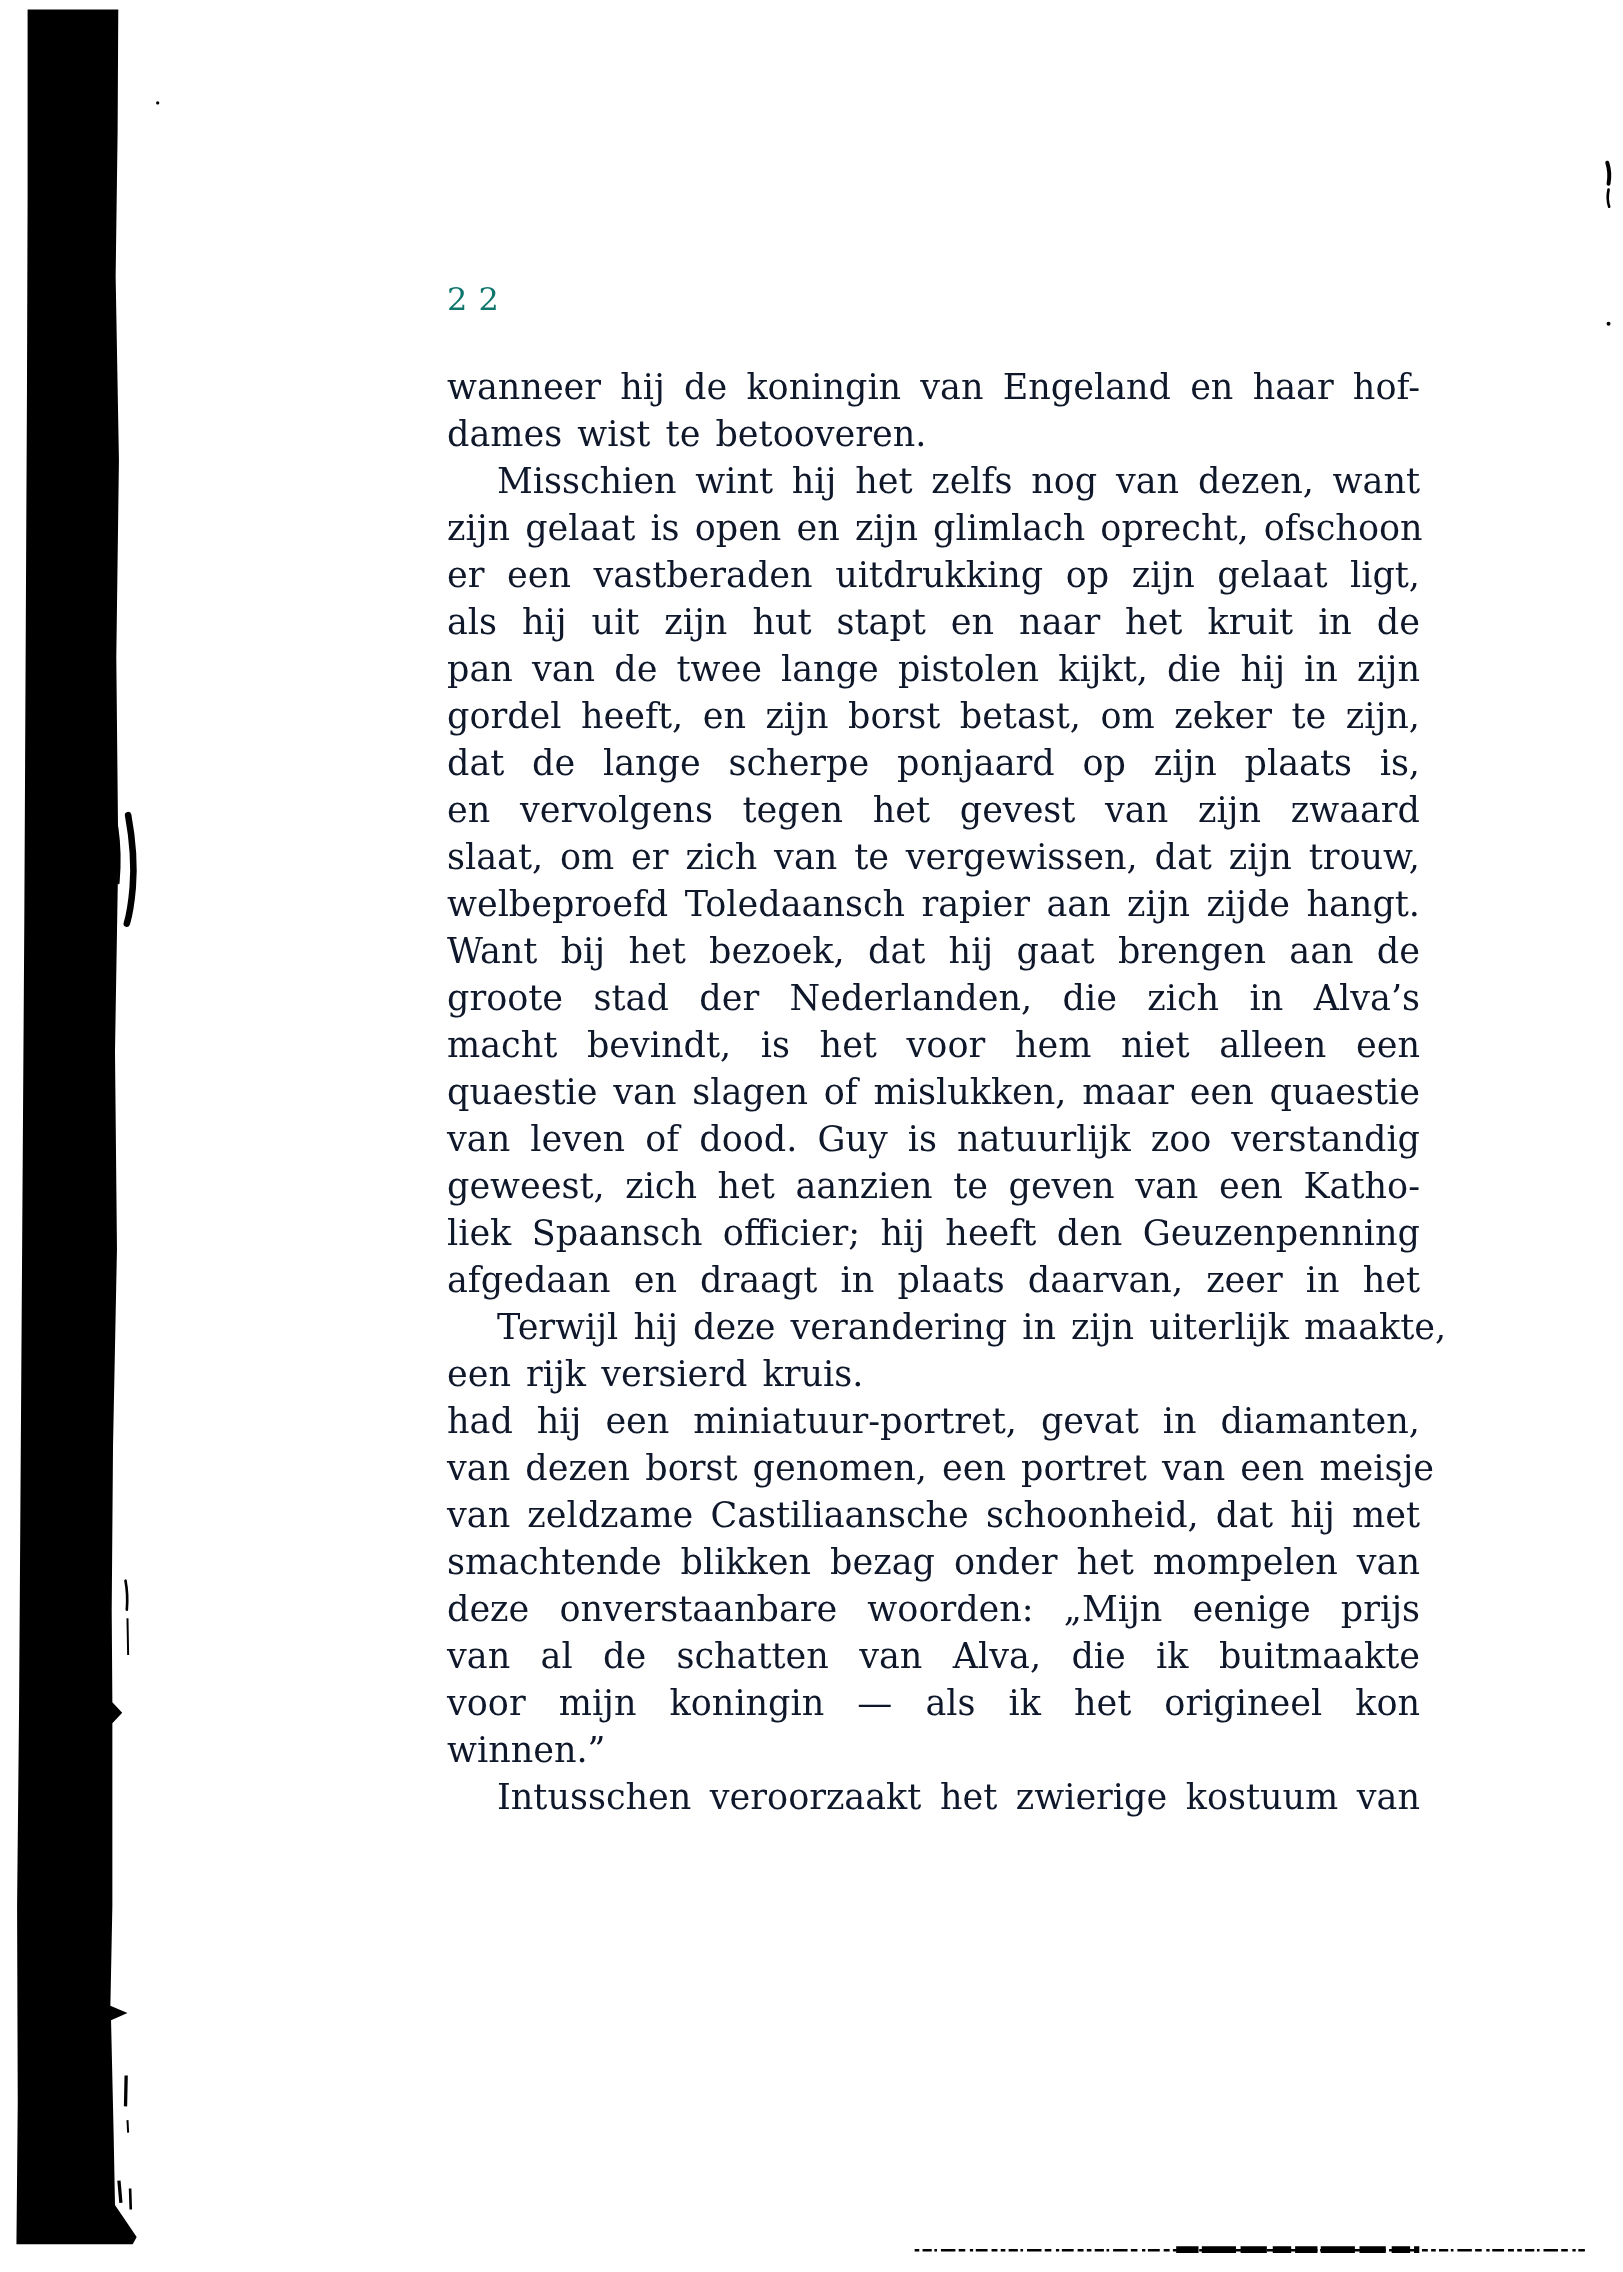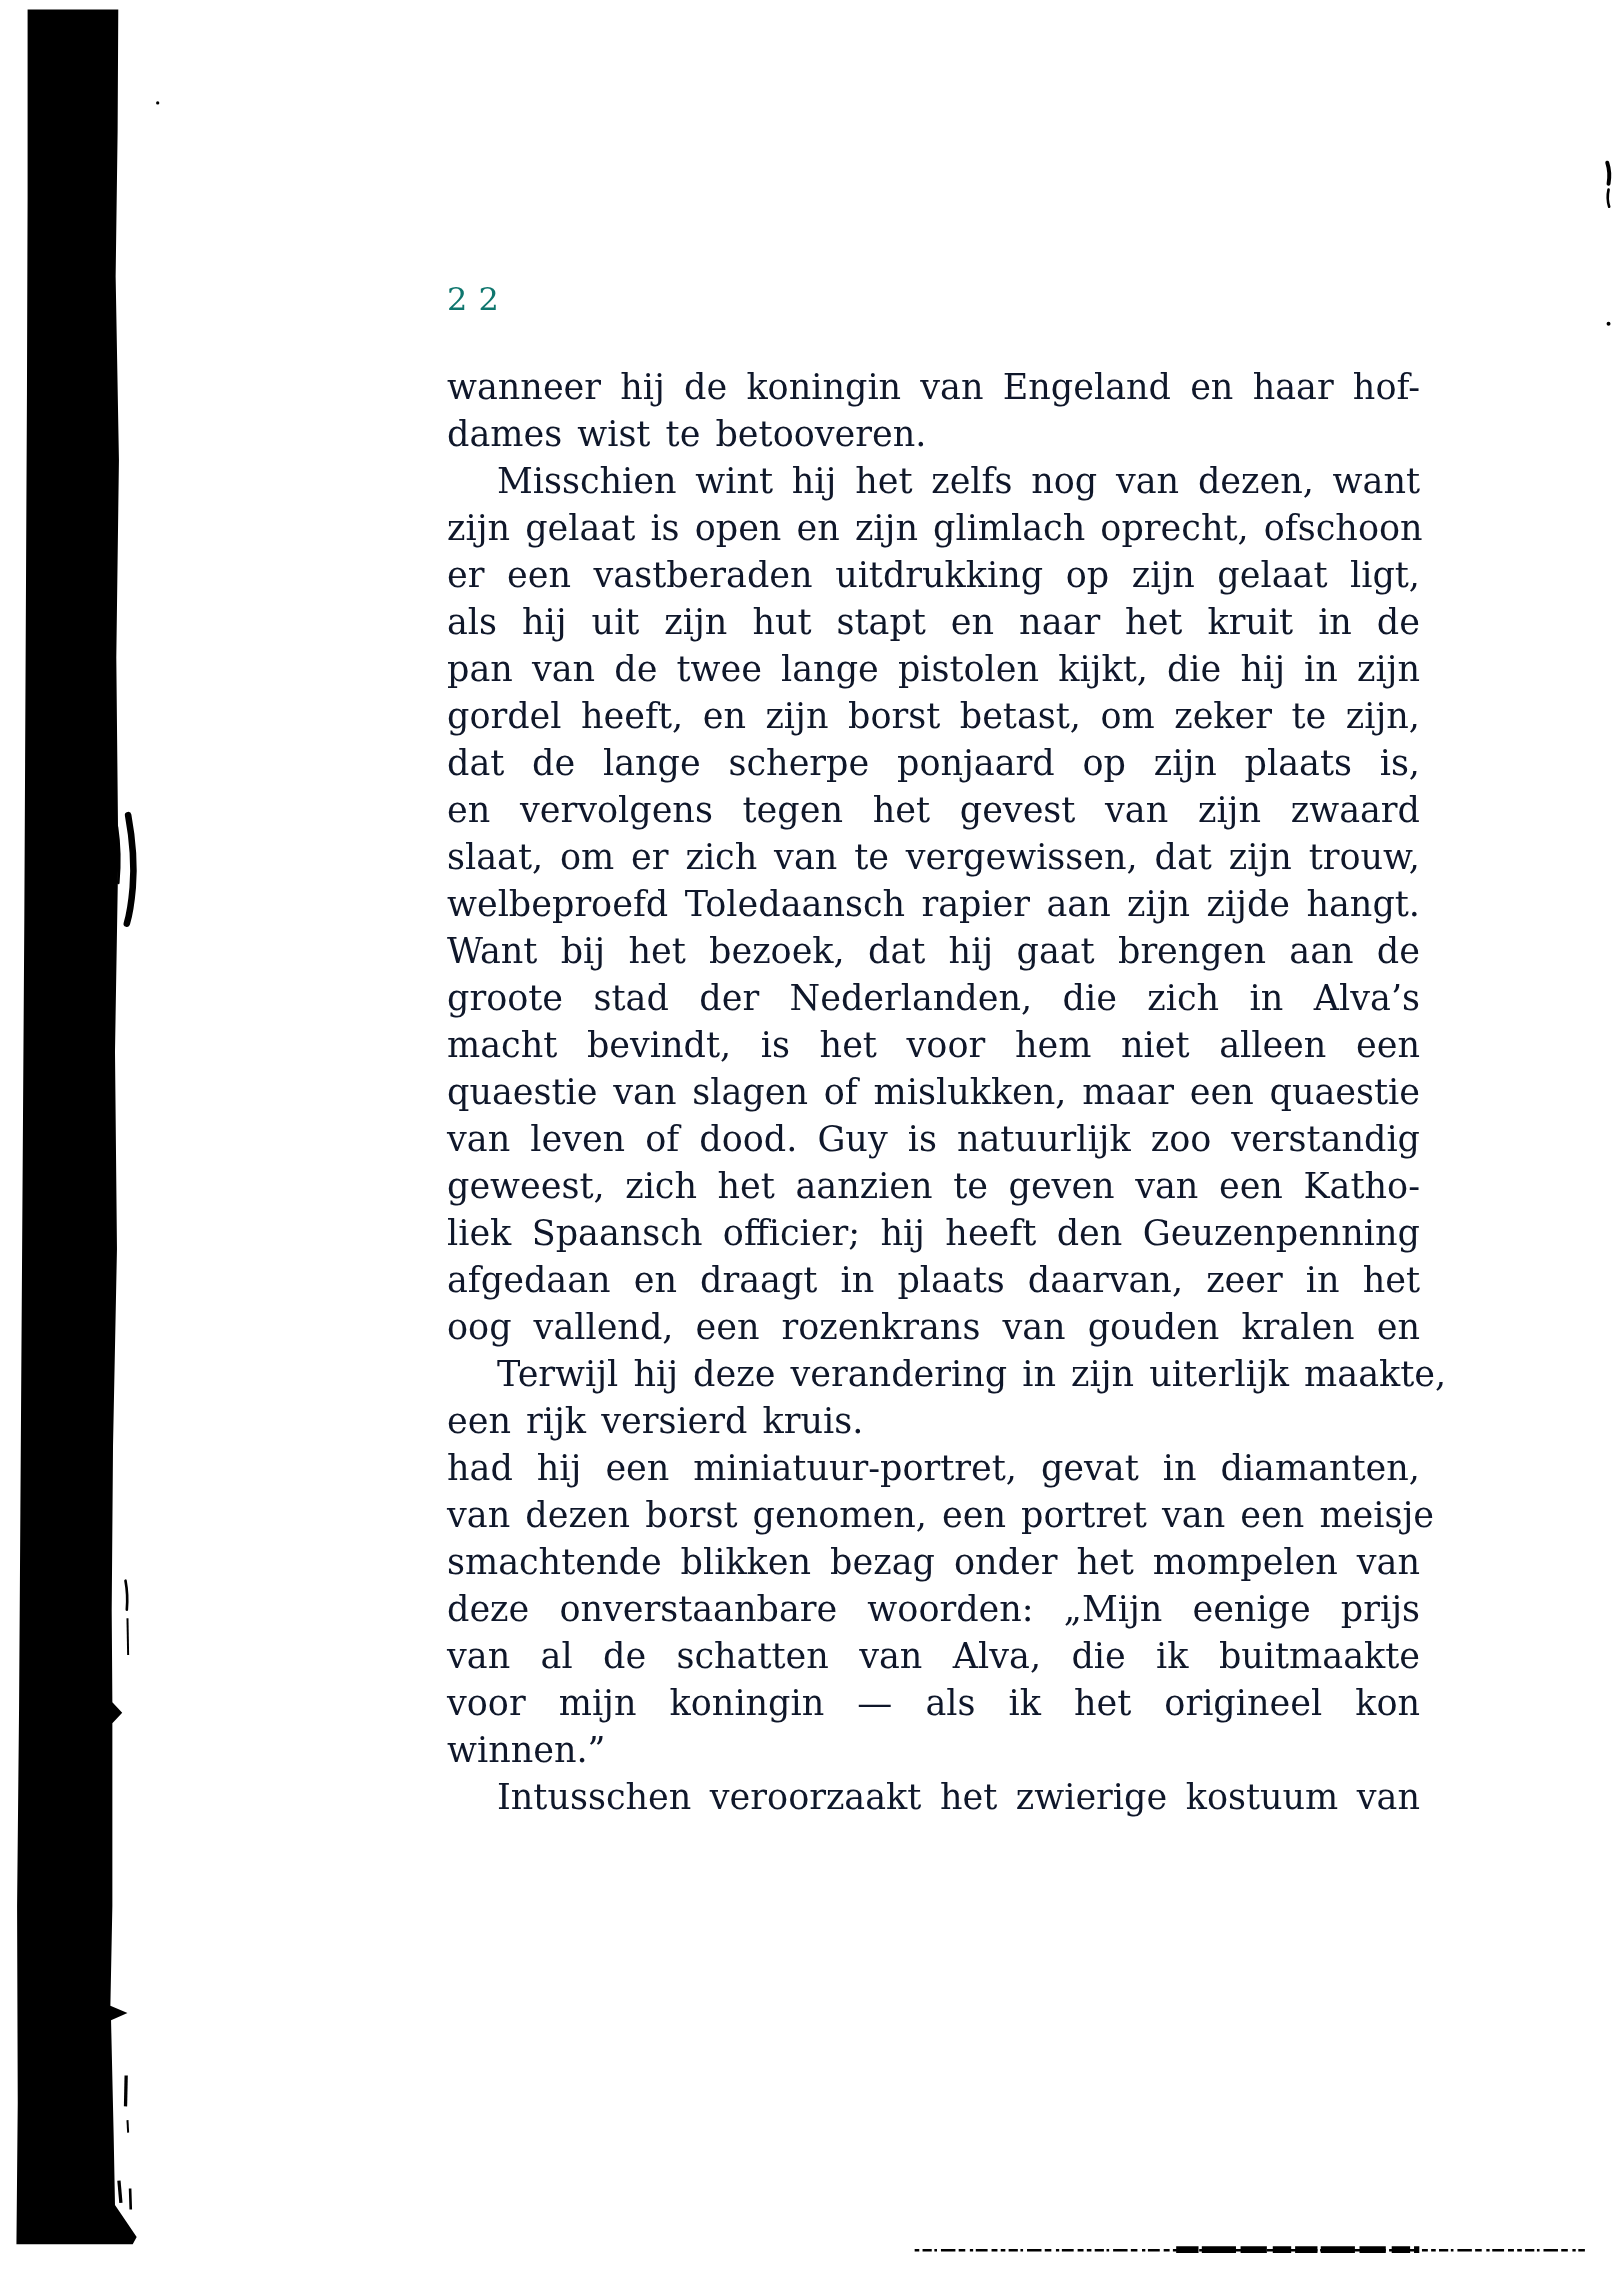--- a/index.html
+++ b/index.html
@@ -83,25 +83,25 @@
       <div class="line j">slaat, om er zich van te vergewissen, dat zijn trouw,</div>
       <div class="line j">welbeproefd Toledaansch rapier aan zijn zijde hangt.</div>
       <div class="line j">Want bij het bezoek, dat hij gaat brengen aan de</div>
       <div class="line j">groote stad der Nederlanden, die zich in Alva’s</div>
       <div class="line j">macht bevindt, is het voor hem niet alleen een</div>
       <div class="line j">quaestie van slagen of mislukken, maar een quaestie</div>
       <div class="line j">van leven of dood. Guy is natuurlijk zoo verstandig</div>
       <div class="line j">geweest, zich het aanzien te geven van een Katho-</div>
       <div class="line j">liek Spaansch officier; hij heeft den Geuzenpenning</div>
       <div class="line j">afgedaan en draagt in plaats daarvan, zeer in het</div>
-      <div class="line j">oog vallend, een rozenkrans van gouden kralen en</div>
       <div class="line j ind">Terwijl hij deze verandering in zijn uiterlijk maakte,</div>
       <div class="line">een rijk versierd kruis.</div>
       <div class="line j">had hij een miniatuur-portret, gevat in diamanten,</div>
       <div class="line j">van dezen borst genomen, een portret van een meisje</div>
+      <div class="line j">van zeldzame Castiliaansche schoonheid, dat hij met</div>
       <div class="line j">smachtende blikken bezag onder het mompelen van</div>
       <div class="line j">deze onverstaanbare woorden: „Mijn eenige prijs</div>
       <div class="line j">van al de schatten van Alva, die ik buitmaakte</div>
       <div class="line j">voor mijn koningin — als ik het origineel kon</div>
       <div class="line">winnen.”</div>
       <div class="line j ind">Intusschen veroorzaakt het zwierige kostuum van</div>
     </div>
 
 </div>
 

